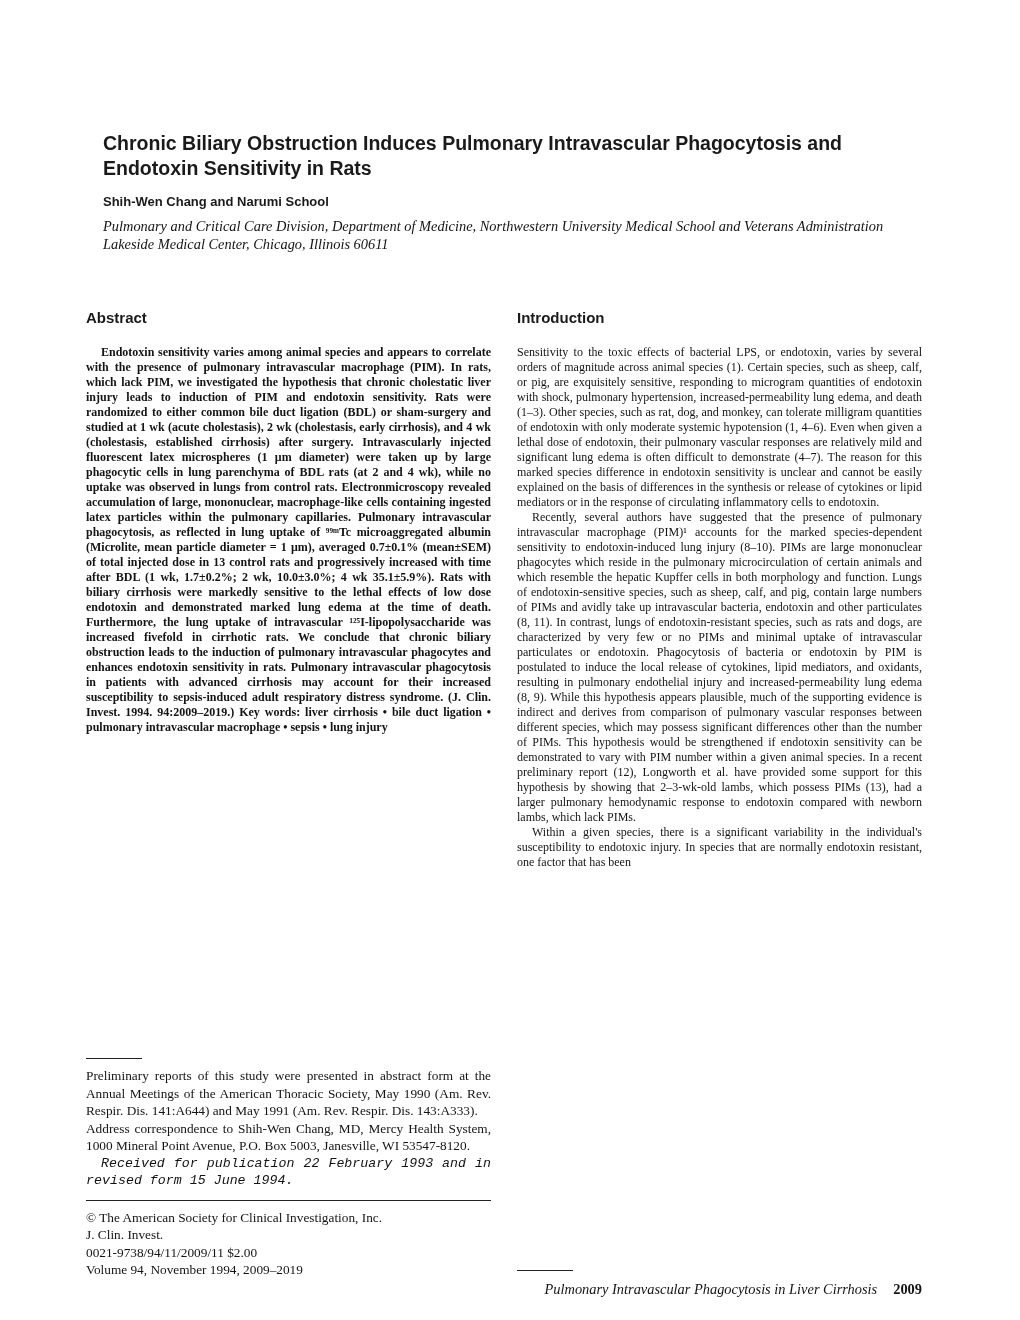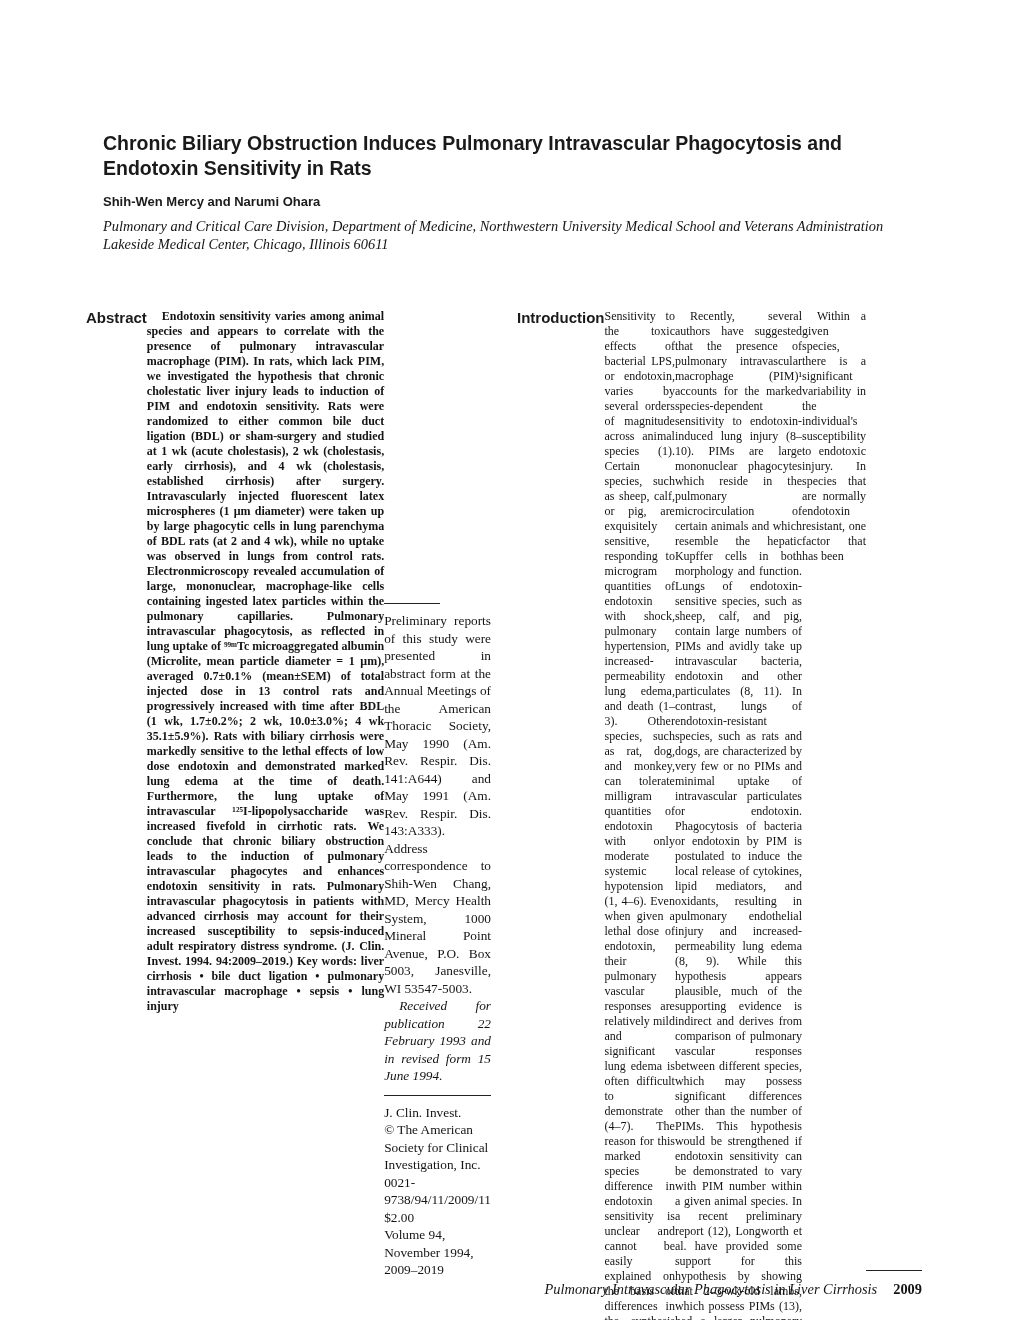--- a/index.html
+++ b/index.html
@@ -19,74 +19,74 @@
     font-family:"Liberation Sans", "DejaVu Sans", sans-serif;
     font-size:19.5px; font-weight:700; line-height:1.3; color:#1a1a1a;
   }
   .authors {
     font-family:"Liberation Sans", "DejaVu Sans", sans-serif;
     font-size:13px; font-weight:700; margin-top:12px; color:#1a1a1a;
   }
   .affiliation { font-size:14.4px; font-style:italic; line-height:1.25; margin-top:8px; }
 
   .columns { display:flex; gap:26px; margin-top:56px; }
-  .col { width:405px; height:970px; display:flex; flex-direction:row; }
+  .col { width:405px; height:970px; display:flex; flex-direction:column; }
 
   .section-heading {
     font-family:"Liberation Sans", "DejaVu Sans", sans-serif;
     font-size:15px; font-weight:700; margin-bottom:19px; color:#1a1a1a;
   }
 
   .body-text { font-size:12px; line-height:15px; text-align:justify; }
   .abstract-body { font-weight:700; }
   .indent { text-indent:15px; }
 
   .footnote-block { margin-top:auto; font-size:13.3px; line-height:17.5px; }
   .fn { text-align:justify; }
-  .fn-received { text-indent:15px; font-style:italic; }
+  .fn-received { text-indent:15px; font-style:italic;font-family:Liberation Mono, monospace; }
   .rule-short { width:56px; border-top:1px solid #222; margin-bottom:8px; }
   .rule-long { width:100%; border-top:1px solid #222; margin:10px 0 8px 0; }
   .journal-block p { line-height:17.5px; }
   .italic { font-style:italic; }
 
   .page-footer {
     position:absolute; left:86px; bottom:22px; width:836px;
     text-align:right; font-size:14.4px;
   }
   .running-title { font-style:italic;margin-left:32px; }
   .page-number { font-weight:700; margin-left:16px; }
 </style>
 </head>
 <body>
 
 <div class="page">
   <div class="content">
 
     <header class="title-block">
       <h1 class="title">Chronic Biliary Obstruction Induces Pulmonary Intravascular Phagocytosis and Endotoxin Sensitivity in Rats</h1>
-      <div class="authors">Shih-Wen Mercy and Narumi Ohara</div>
+      <div class="authors">Shih-Wen Chang and Narumi School</div>
       <div class="affiliation">Pulmonary and Critical Care Division, Department of Medicine, Northwestern University Medical School and Veterans Administration Lakeside Medical Center, Chicago, Illinois 60611</div>
     </header>
 
     <div class="columns">
 
       <section class="col">
         <h2 class="section-heading">Abstract</h2>
         <p class="body-text abstract-body indent">Endotoxin sensitivity varies among animal species and appears to correlate with the presence of pulmonary intravascular macrophage (PIM). In rats, which lack PIM, we investigated the hypothesis that chronic cholestatic liver injury leads to induction of PIM and endotoxin sensitivity. Rats were randomized to either common bile duct ligation (BDL) or sham-surgery and studied at 1 wk (acute cholestasis), 2 wk (cholestasis, early cirrhosis), and 4 wk (cholestasis, established cirrhosis) after surgery. Intravascularly injected fluorescent latex microspheres (1 μm diameter) were taken up by large phagocytic cells in lung parenchyma of BDL rats (at 2 and 4 wk), while no uptake was observed in lungs from control rats. Electronmicroscopy revealed accumulation of large, mononuclear, macrophage-like cells containing ingested latex particles within the pulmonary capillaries. Pulmonary intravascular phagocytosis, as reflected in lung uptake of ⁹⁹ᵐTc microaggregated albumin (Microlite, mean particle diameter = 1 μm), averaged 0.7±0.1% (mean±SEM) of total injected dose in 13 control rats and progressively increased with time after BDL (1 wk, 1.7±0.2%; 2 wk, 10.0±3.0%; 4 wk 35.1±5.9%). Rats with biliary cirrhosis were markedly sensitive to the lethal effects of low dose endotoxin and demonstrated marked lung edema at the time of death. Furthermore, the lung uptake of intravascular ¹²⁵I-lipopolysaccharide was increased fivefold in cirrhotic rats. We conclude that chronic biliary obstruction leads to the induction of pulmonary intravascular phagocytes and enhances endotoxin sensitivity in rats. Pulmonary intravascular phagocytosis in patients with advanced cirrhosis may account for their increased susceptibility to sepsis-induced adult respiratory distress syndrome. (J. Clin. Invest. 1994. 94:2009–2019.) Key words: liver cirrhosis • bile duct ligation • pulmonary intravascular macrophage • sepsis • lung injury</p>
 
         <div class="footnote-block">
           <div class="rule-short"></div>
           <p class="fn">Preliminary reports of this study were presented in abstract form at the Annual Meetings of the American Thoracic Society, May 1990 (Am. Rev. Respir. Dis. 141:A644) and May 1991 (Am. Rev. Respir. Dis. 143:A333).</p>
-          <p class="fn">Address correspondence to Shih-Wen Chang, MD, Mercy Health System, 1000 Mineral Point Avenue, P.O. Box 5003, Janesville, WI 53547-5003.</p>
+          <p class="fn">Address correspondence to Shih-Wen Chang, MD, Mercy Health System, 1000 Mineral Point Avenue, P.O. Box 5003, Janesville, WI 53547-8120.</p>
           <p class="fn fn-received">Received for publication 22 February 1993 and in revised form 15 June 1994.</p>
 
           <div class="rule-long"></div>
           <div class="journal-block">
+            <p>© The American Society for Clinical Investigation, Inc.</p>
             <p>J. Clin. Invest.</p>
-            <p>© The American Society for Clinical Investigation, Inc.</p>
             <p>0021-9738/94/11/2009/11  $2.00</p>
             <p>Volume 94, November 1994, 2009–2019</p>
           </div>
         </div>
       </section>
 
       <section class="col">
         <h2 class="section-heading">Introduction</h2>
         <p class="body-text">Sensitivity to the toxic effects of bacterial LPS, or endotoxin, varies by several orders of magnitude across animal species (1). Certain species, such as sheep, calf, or pig, are exquisitely sensitive, responding to microgram quantities of endotoxin with shock, pulmonary hypertension, increased-permeability lung edema, and death (1–3). Other species, such as rat, dog, and monkey, can tolerate milligram quantities of endotoxin with only moderate systemic hypotension (1, 4–6). Even when given a lethal dose of endotoxin, their pulmonary vascular responses are relatively mild and significant lung edema is often difficult to demonstrate (4–7). The reason for this marked species difference in endotoxin sensitivity is unclear and cannot be easily explained on the basis of differences in the synthesis or release of cytokines or lipid mediators or in the response of circulating inflammatory cells to endotoxin.</p>
         <p class="body-text indent">Recently, several authors have suggested that the presence of pulmonary intravascular macrophage (PIM)¹ accounts for the marked species-dependent sensitivity to endotoxin-induced lung injury (8–10). PIMs are large mononuclear phagocytes which reside in the pulmonary microcirculation of certain animals and which resemble the hepatic Kupffer cells in both morphology and function. Lungs of endotoxin-sensitive species, such as sheep, calf, and pig, contain large numbers of PIMs and avidly take up intravascular bacteria, endotoxin and other particulates (8, 11). In contrast, lungs of endotoxin-resistant species, such as rats and dogs, are characterized by very few or no PIMs and minimal uptake of intravascular particulates or endotoxin. Phagocytosis of bacteria or endotoxin by PIM is postulated to induce the local release of cytokines, lipid mediators, and oxidants, resulting in pulmonary endothelial injury and increased-permeability lung edema (8, 9). While this hypothesis appears plausible, much of the supporting evidence is indirect and derives from comparison of pulmonary vascular responses between different species, which may possess significant differences other than the number of PIMs. This hypothesis would be strengthened if endotoxin sensitivity can be demonstrated to vary with PIM number within a given animal species. In a recent preliminary report (12), Longworth et al. have provided some support for this hypothesis by showing that 2–3-wk-old lambs, which possess PIMs (13), had a larger pulmonary hemodynamic response to endotoxin compared with newborn lambs, which lack PIMs.</p>

